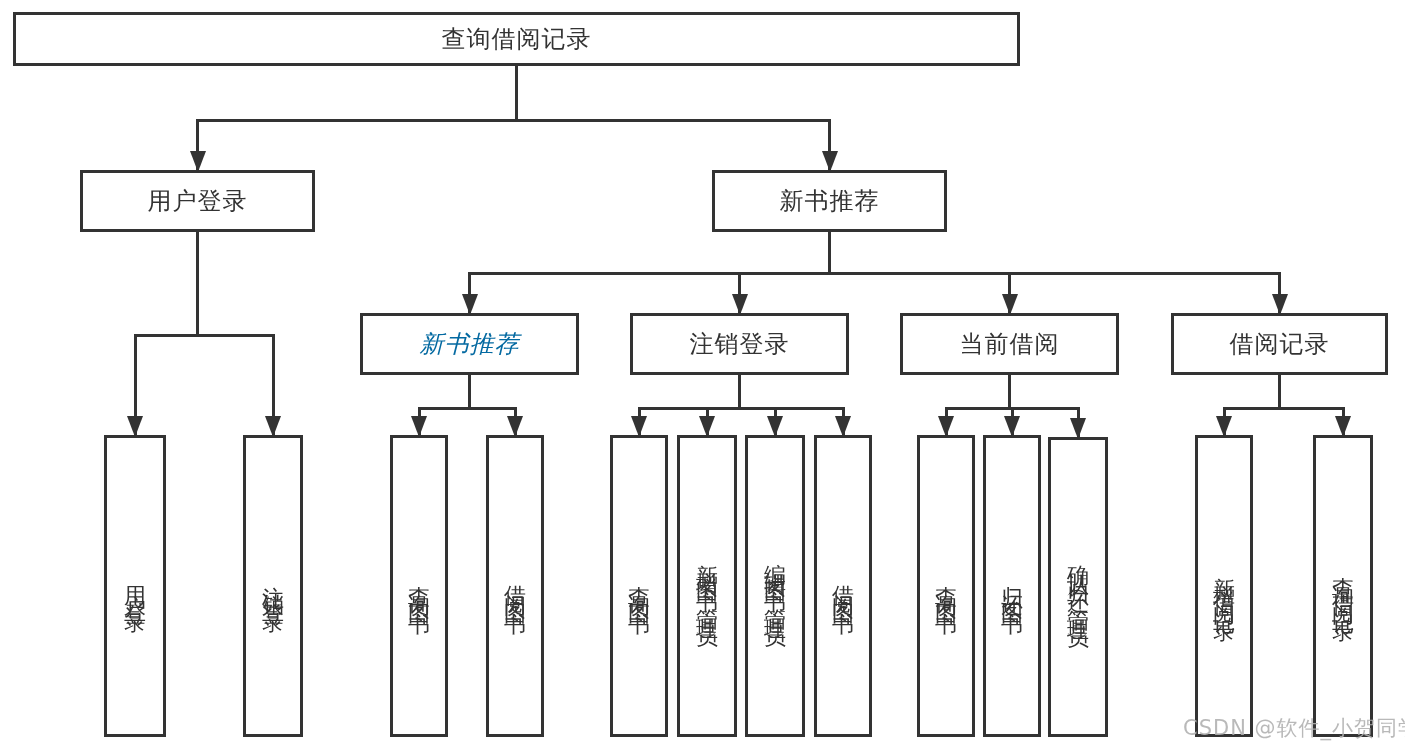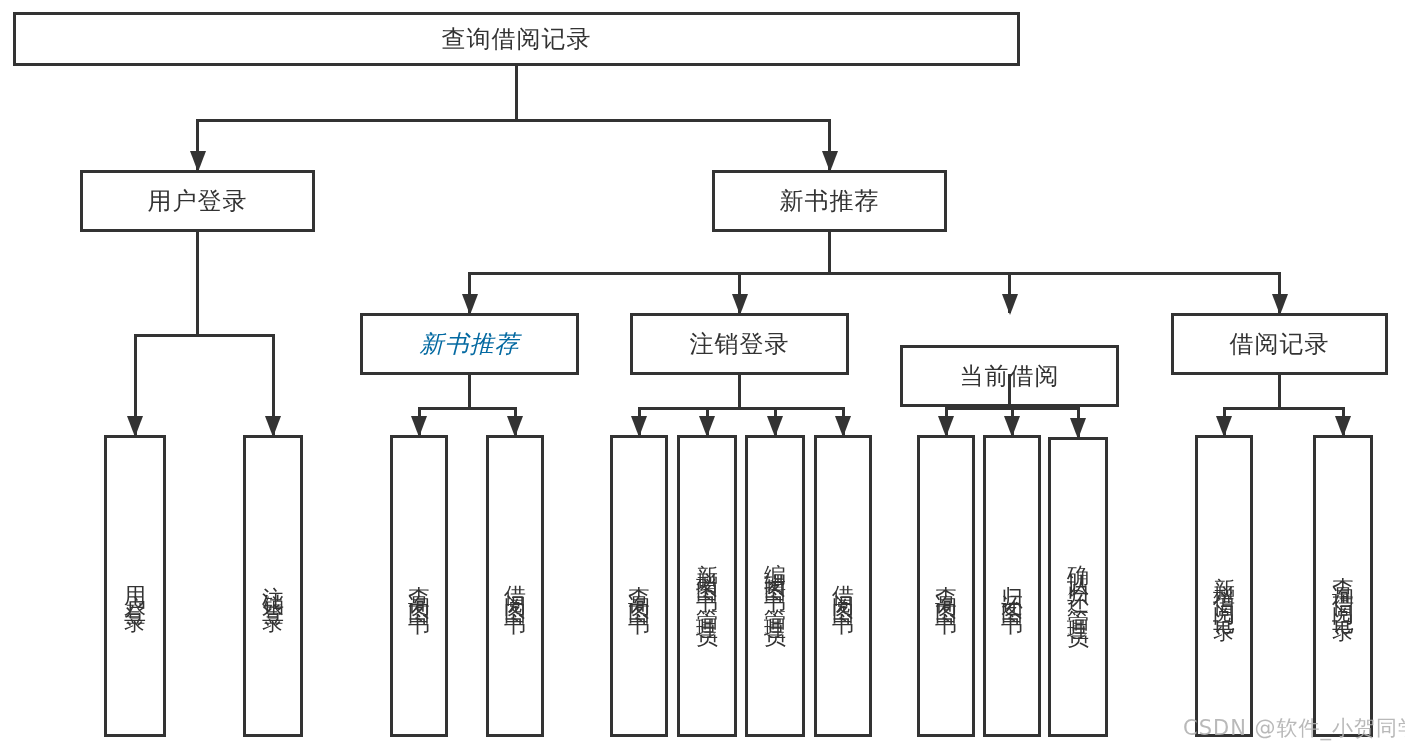--- a/index.html
+++ b/index.html
@@ -67,21 +67,21 @@
 
 <div id="diagram">
   <span class="watermark">CSDN @软件_小贺同学</span>
 <div class="node h" style="left: 13px; top: 12px; width: 1007px; height: 54px; border-color: rgb(51, 51, 51); color: rgb(51, 51, 51);">查询借阅记录</div>
     <div class="node h" style="left: 80px; top: 170px; width: 235px; height: 62px; border-color: rgb(51, 51, 51); color: rgb(51, 51, 51);">用户登录</div>
     <div class="node h" style="left: 712px; top: 170px; width: 235px; height: 62px; border-color: rgb(51, 51, 51); color: rgb(51, 51, 51);">新书推荐</div>
     <div class="node v" style="left: 104px; top: 435px; width: 62px; height: 302px; border-color: rgb(51, 51, 51); color: rgb(51, 51, 51);">用户登录</div>
     <div class="node v" style="left: 243px; top: 435px; width: 60px; height: 302px; border-color: rgb(51, 51, 51); color: rgb(51, 51, 51);">注销登录</div>
     <div class="node h" style="left: 360px; top: 313px; width: 219px; height: 62px; border-color: rgb(51, 51, 51); color: #0369a1; font-style: italic;">新书推荐</div>
     <div class="node h" style="left: 630px; top: 313px; width: 219px; height: 62px; border-color: rgb(51, 51, 51); color: rgb(51, 51, 51);">注销登录</div>
-    <div class="node h" style="left: 900px; top: 313px; width: 219px; height: 62px; border-color: rgb(51, 51, 51); color: rgb(51, 51, 51); margin-top: 32px;">当前借阅</div>
+    <div class="node h" style="left: 900px; top: 313px; width: 219px; height: 62px; border-color: rgb(51, 51, 51); color: rgb(51, 51, 51);">当前借阅</div>
     <div class="node h" style="left: 1171px; top: 313px; width: 217px; height: 62px; border-color: rgb(51, 51, 51); color: rgb(51, 51, 51);">借阅记录</div>
     <div class="node v" style="left: 390px; top: 435px; width: 58px; height: 302px; border-color: rgb(51, 51, 51); color: rgb(51, 51, 51);">查询图书</div>
     <div class="node v" style="left: 486px; top: 435px; width: 58px; height: 302px; border-color: rgb(51, 51, 51); color: rgb(51, 51, 51);">借阅图书</div>
     <div class="node v" style="left: 610px; top: 435px; width: 58px; height: 302px; border-color: rgb(51, 51, 51); color: rgb(51, 51, 51);">查询图书</div>
     <div class="node v" style="left: 677px; top: 435px; width: 60px; height: 302px; border-color: rgb(51, 51, 51); color: rgb(51, 51, 51);">新增图书（管理员）</div>
     <div class="node v" style="left: 745px; top: 435px; width: 60px; height: 302px; border-color: rgb(51, 51, 51); color: rgb(51, 51, 51);">编辑图书（管理员）</div>
     <div class="node v" style="left: 814px; top: 435px; width: 58px; height: 302px; border-color: rgb(51, 51, 51); color: rgb(51, 51, 51);">借阅图书</div>
     <div class="node v" style="left: 917px; top: 435px; width: 58px; height: 302px; border-color: rgb(51, 51, 51); color: rgb(51, 51, 51);">查询图书</div>
     <div class="node v" style="left: 983px; top: 435px; width: 58px; height: 302px; border-color: rgb(51, 51, 51); color: rgb(51, 51, 51);">归还图书</div>
     <div class="node v" style="left: 1048px; top: 437px; width: 60px; height: 300px; border-color: rgb(51, 51, 51); color: rgb(51, 51, 51);">确认归还（管理员）</div>

